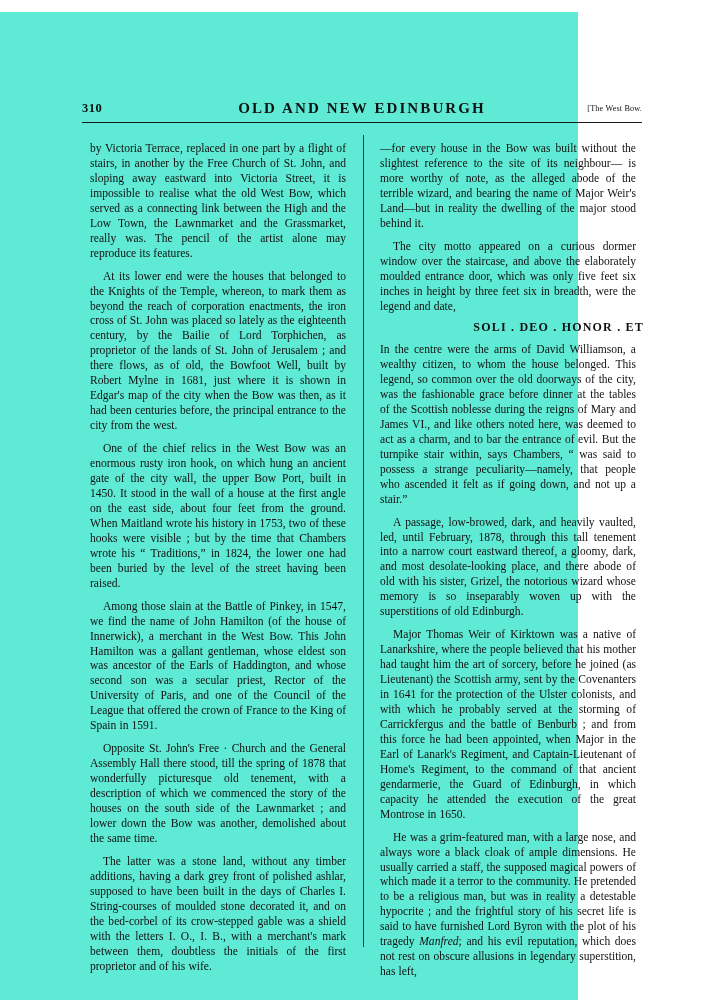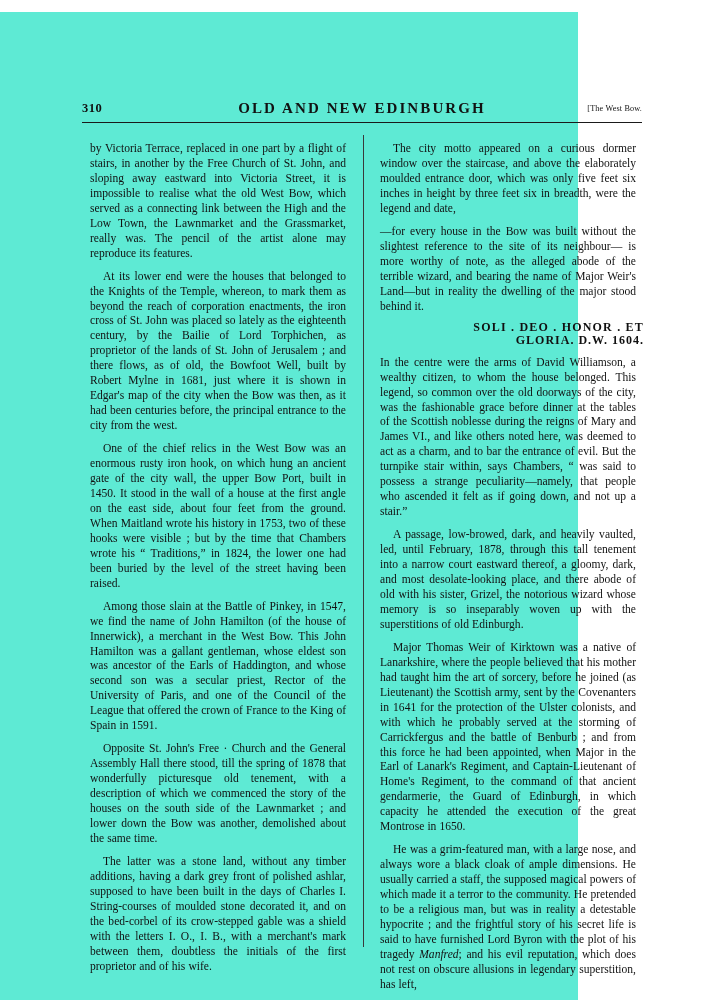--- a/index.html
+++ b/index.html
@@ -146,25 +146,24 @@
     <div class="col" id="col-left">
       <p class="para first">by Victoria Terrace, replaced in one part by a flight of stairs, in another by the Free Church of St. John, and sloping away eastward into Victoria Street, it is impossible to realise what the old West Bow, which served as a connecting link between the High and the Low Town, the Lawnmarket and the Grassmarket, really was. The pencil of the artist alone may reproduce its features.</p>
       <p class="para">At its lower end were the houses that belonged to the Knights of the Temple, whereon, to mark them as beyond the reach of corporation enactments, the iron cross of St. John was placed so lately as the eighteenth century, by the Bailie of Lord Torphichen, as proprietor of the lands of St. John of Jerusalem ; and there flows, as of old, the Bowfoot Well, built by Robert Mylne in 1681, just where it is shown in Edgar's map of the city when the Bow was then, as it had been centuries before, the principal entrance to the city from the west.</p>
       <p class="para">One of the chief relics in the West Bow was an enormous rusty iron hook, on which hung an ancient gate of the city wall, the upper Bow Port, built in 1450. It stood in the wall of a house at the first angle on the east side, about four feet from the ground. When Maitland wrote his history in 1753, two of these hooks were visible ; but by the time that Chambers wrote his “ Traditions,” in 1824, the lower one had been buried by the level of the street having been raised.</p>
       <p class="para">Among those slain at the Battle of Pinkey, in 1547, we find the name of John Hamilton (of the house of Innerwick), a merchant in the West Bow. This John Hamilton was a gallant gentleman, whose eldest son was ancestor of the Earls of Haddington, and whose second son was a secular priest, Rector of the University of Paris, and one of the Council of the League that offered the crown of France to the King of Spain in 1591.</p>
       <p class="para">Opposite St. John's Free · Church and the General Assembly Hall there stood, till the spring of 1878 that wonderfully picturesque old tenement, with a description of which we commenced the story of the houses on the south side of the Lawnmarket ; and lower down the Bow was another, demolished about the same time.</p>
       <p class="para">The latter was a stone land, without any timber additions, having a dark grey front of polished ashlar, supposed to have been built in the days of Charles I. String-courses of moulded stone decorated it, and on the bed-corbel of its crow-stepped gable was a shield with the letters I. O., I. B., with a merchant's mark between them, doubtless the initials of the first proprietor and of his wife.</p>
     </div>
 
     <div class="col" id="col-right">
+      <p class="para first">—for every house in the Bow was built without the slightest reference to the site of its neighbour— is more worthy of note, as the alleged abode of the terrible wizard, and bearing the name of Major Weir's Land—but in reality the dwelling of the major stood behind it.</p>
       <p class="para">The city motto appeared on a curious dormer window over the staircase, and above the elaborately moulded entrance door, which was only five feet six inches in height by three feet six in breadth, were the legend and date,</p>
-      <p class="para first">—for every house in the Bow was built without the slightest reference to the site of its neighbour— is more worthy of note, as the alleged abode of the terrible wizard, and bearing the name of Major Weir's Land—but in reality the dwelling of the major stood behind it.</p>
       <div class="inscription">
         <div class="l1">Soli . Deo . Honor . Et</div>
-        <div class="l2">Gloria.   D.W.  1604.</div>
       </div>
       <p class="para first">In the centre were the arms of David Williamson, a wealthy citizen, to whom the house belonged. This legend, so common over the old doorways of the city, was the fashionable grace before dinner at the tables of the Scottish noblesse during the reigns of Mary and James VI., and like others noted here, was deemed to act as a charm, and to bar the entrance of evil. But the turnpike stair within, says Chambers, “ was said to possess a strange peculiarity—namely, that people who ascended it felt as if going down, and not up a stair.”</p>
       <p class="para">A passage, low-browed, dark, and heavily vaulted, led, until February, 1878, through this tall tenement into a narrow court eastward thereof, a gloomy, dark, and most desolate-looking place, and there abode of old with his sister, Grizel, the notorious wizard whose memory is so inseparably woven up with the superstitions of old Edinburgh.</p>
       <p class="para">Major Thomas Weir of Kirktown was a native of Lanarkshire, where the people believed that his mother had taught him the art of sorcery, before he joined (as Lieutenant) the Scottish army, sent by the Covenanters in 1641 for the protection of the Ulster colonists, and with which he probably served at the storming of Carrickfergus and the battle of Benburb ; and from this force he had been appointed, when Major in the Earl of Lanark's Regiment, and Captain-Lieutenant of Home's Regiment, to the command of that ancient gendarmerie, the Guard of Edinburgh, in which capacity he attended the execution of the great Montrose in 1650.</p>
       <p class="para"><span>He was a grim-featured man, with a large nose, and always wore a black cloak of ample dimensions. He usually carried a staff, the supposed magical powers of which made it a terror to the community. He pretended to be a religious man, but was in reality a detestable hypocrite ; and the frightful story of his secret life is said to have furnished Lord Byron with the plot of his tragedy </span><em>Manfred</em><span>; and his evil reputation, which does not rest on obscure allusions in legendary superstition, has left,</span></p>
     </div>
 
   </div>
 </div>
 

